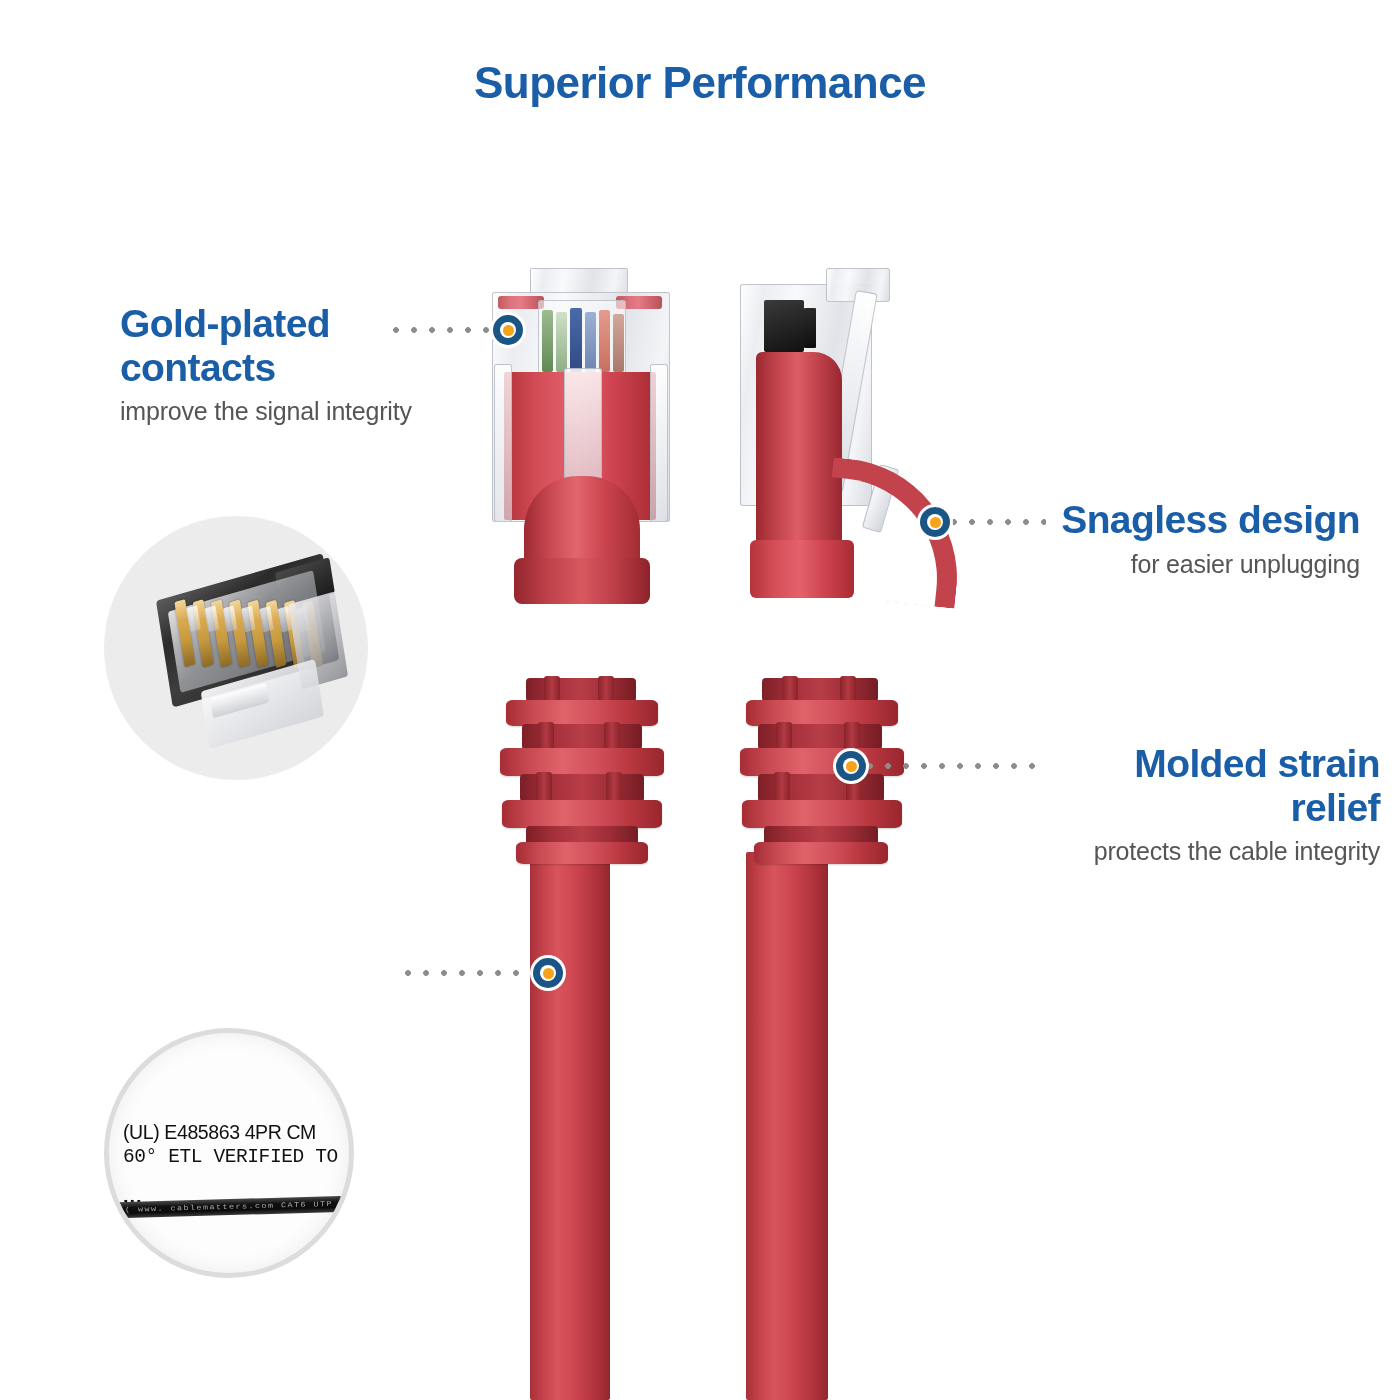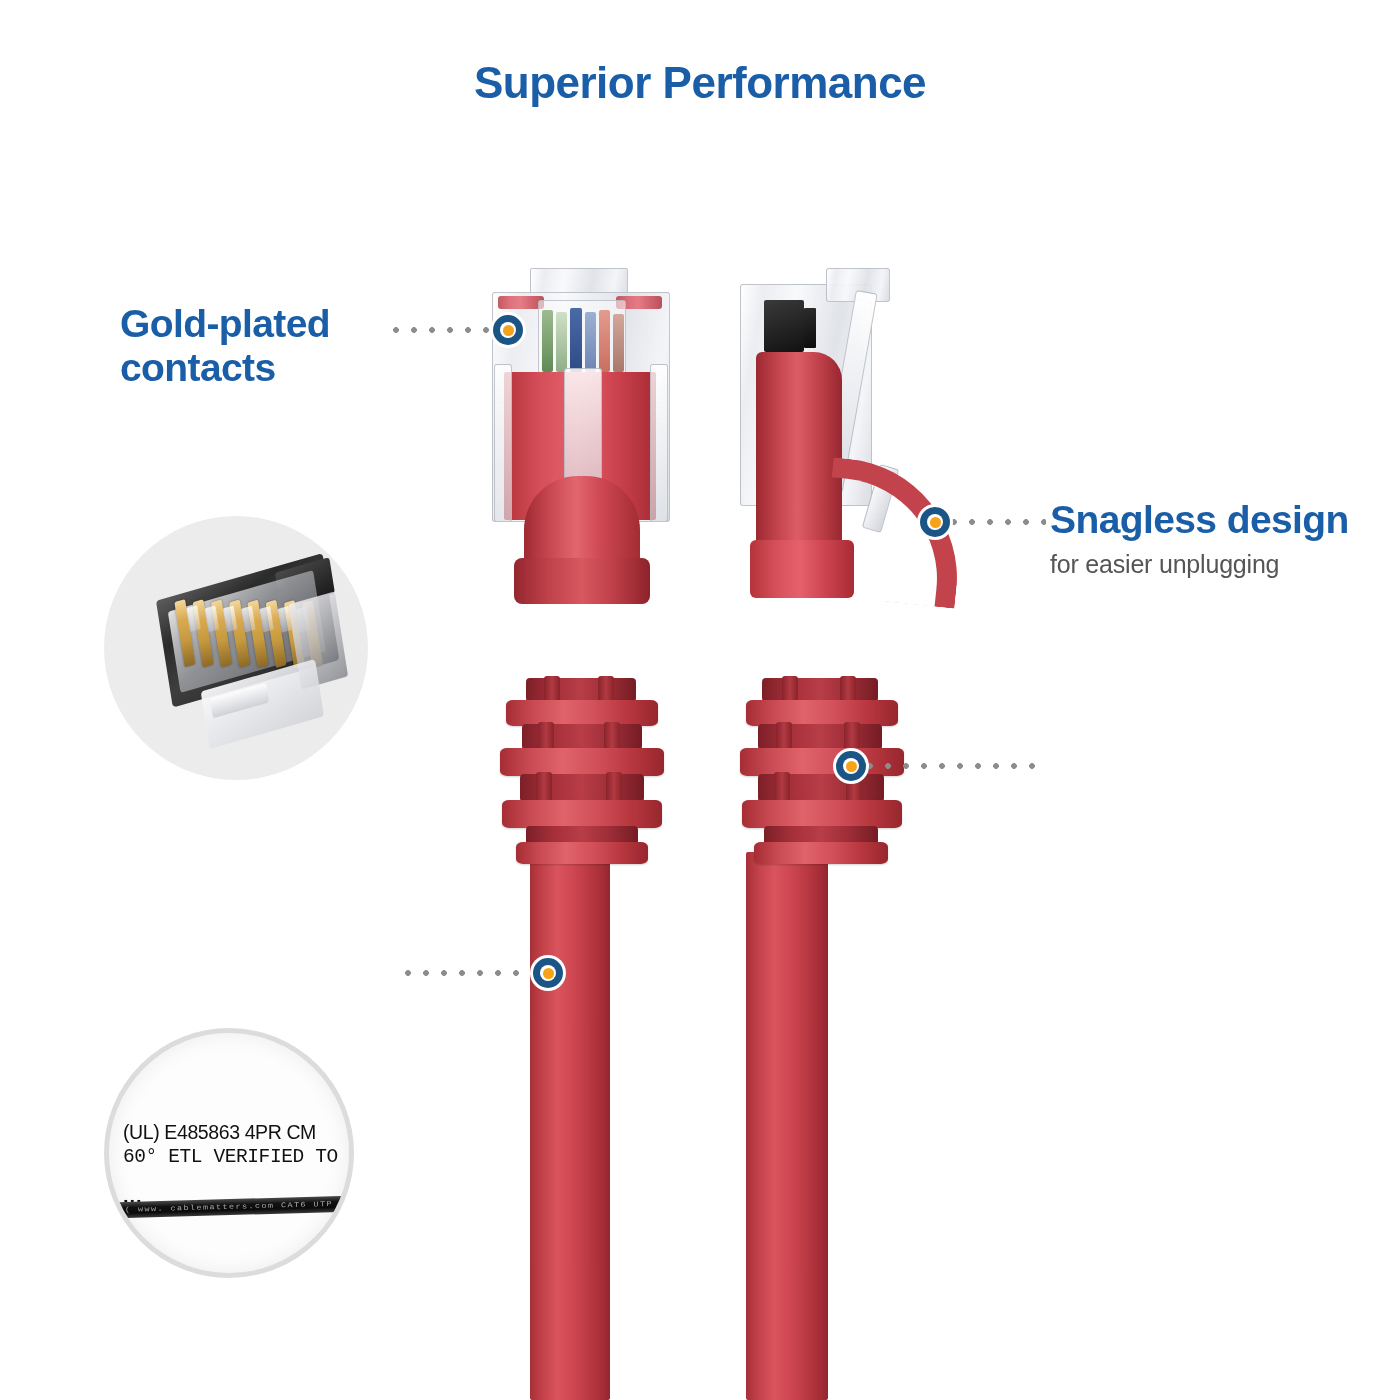--- a/index.html
+++ b/index.html
@@ -23,21 +23,21 @@
   
   .callout{position:absolute;}
   .callout .head{
     font-size:39px;font-weight:bold;line-height:1.12;
     color:#1b5ea8;letter-spacing:-0.6px;
   }
   .callout .sub{
     font-size:25px;line-height:1.28;color:#555555;
     margin-top:6px;letter-spacing:-0.2px;
   }
-  .callout.right{text-align:left;}
+  .callout.right{text-align:right;}
 
   #co-gold{left:120px;top:302px;width:300px;}
   #co-ul{left:120px;top:948px;width:320px;}
   #co-snag{left:1050px;top:498px;width:310px;}
   #co-strain{left:1050px;top:742px;width:330px;}
 
   
   .leader{
     position:absolute;height:8px;
     background-image:radial-gradient(circle at 4px 4px, #8c8c8c 2.6px, rgba(0,0,0,0) 3.1px);
@@ -326,28 +326,33 @@
   <div class="leader" id="lead-snag"></div>
   <div class="leader" id="lead-strain"></div>
 
   <div class="marker" id="mk-gold"></div>
   <div class="marker" id="mk-snag"></div>
   <div class="marker" id="mk-strain"></div>
   <div class="marker" id="mk-ul"></div>
 
   <div class="callout" id="co-gold">
     <div class="head">Gold-plated contacts</div>
+    <div class="sub">improve the signal integrity</div>
   </div>
 
 
   <div class="callout right" id="co-snag">
     <div class="head">Snagless design</div>
     <div class="sub">for easier unplugging</div>
   </div>
 
+  <div class="callout right" id="co-strain">
+    <div class="head">Molded strain relief</div>
+    <div class="sub">protects the cable integrity</div>
+  </div>
 
   <div class="bubble" id="bub-gold">
     <div class="plugmacro">
       <div class="pm-body"></div>
       <div class="pm-dark"></div>
       <div class="pm-glass"></div>
 
       <div class="pin" style="left:26px;top:40px;"></div>
       <div class="pin" style="left:44px;top:43px;"></div>
       <div class="pin" style="left:62px;top:46px;"></div>

